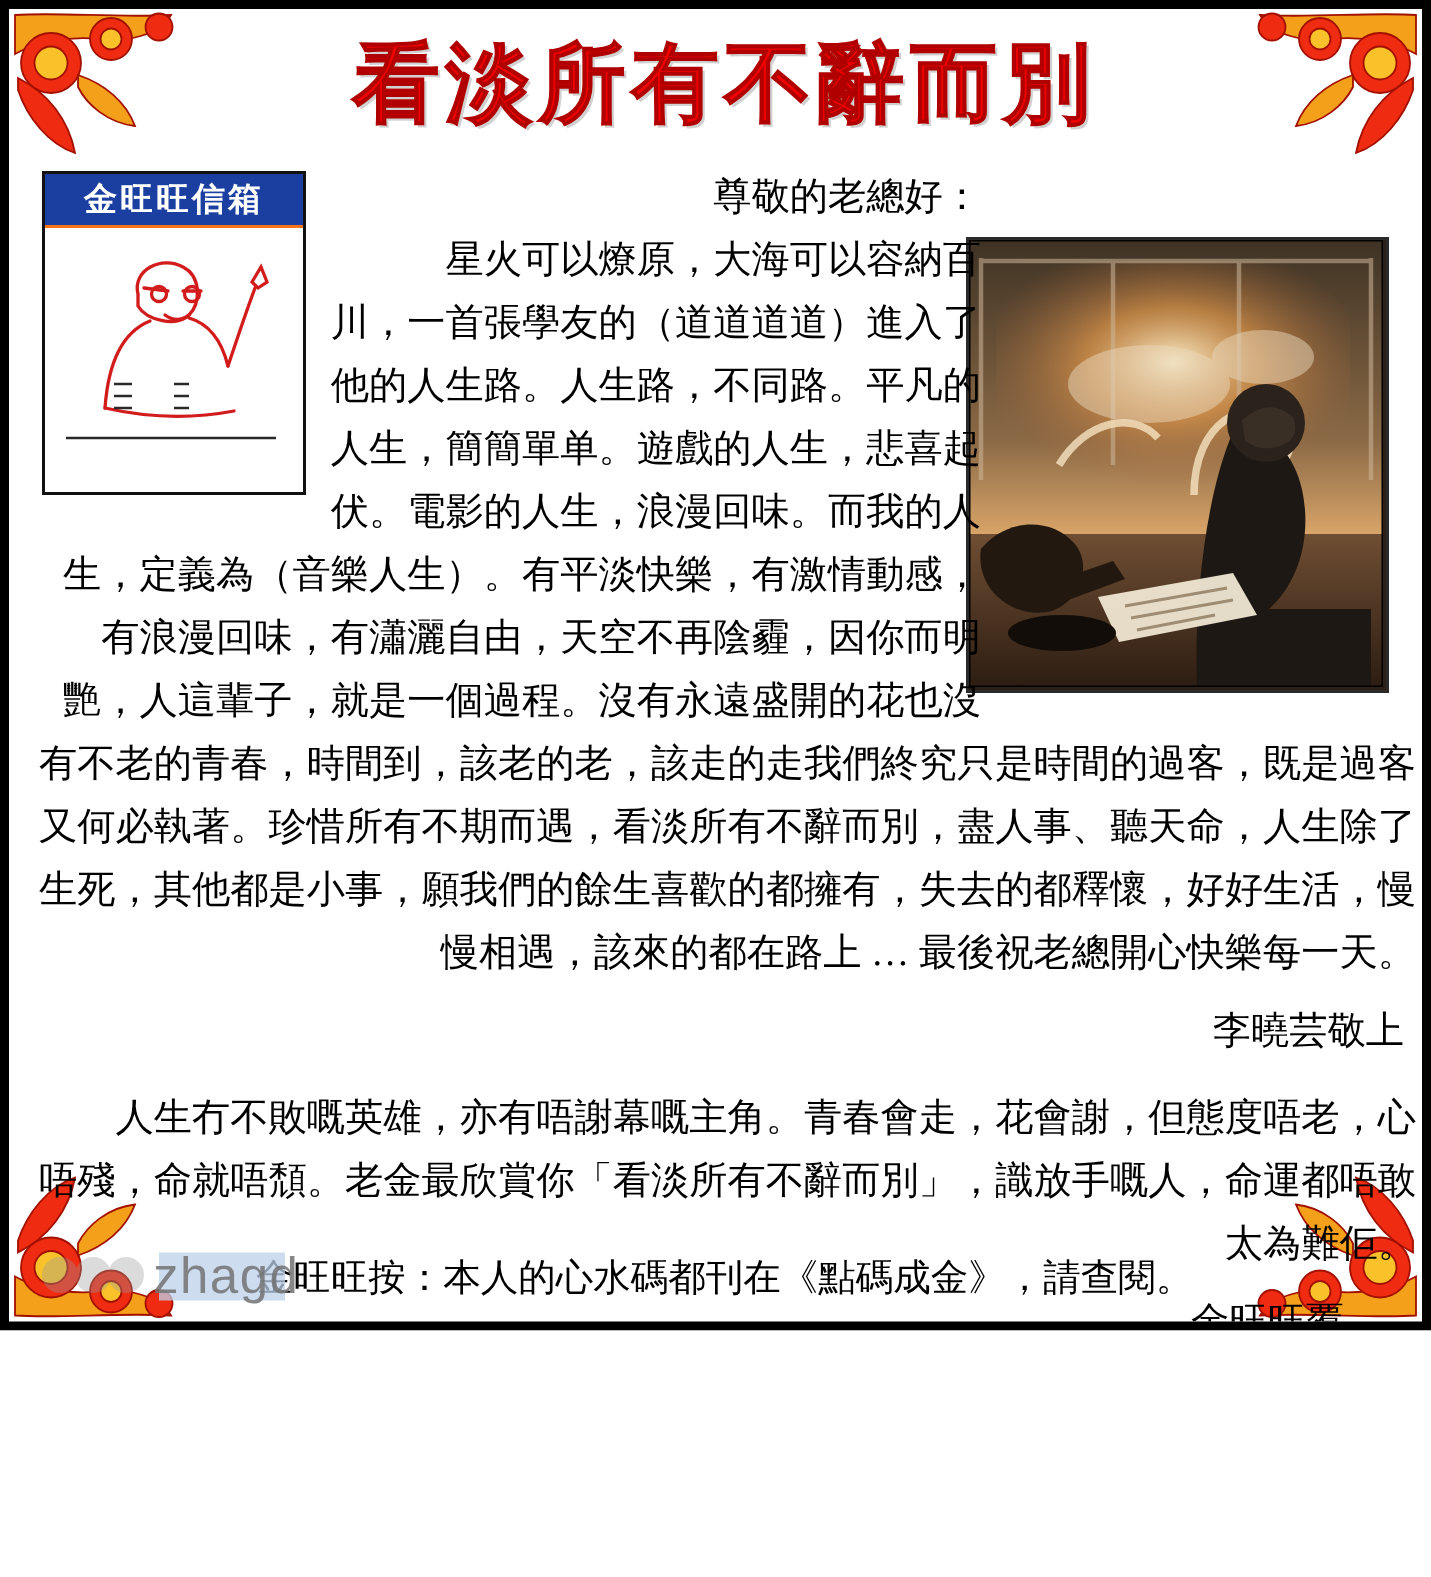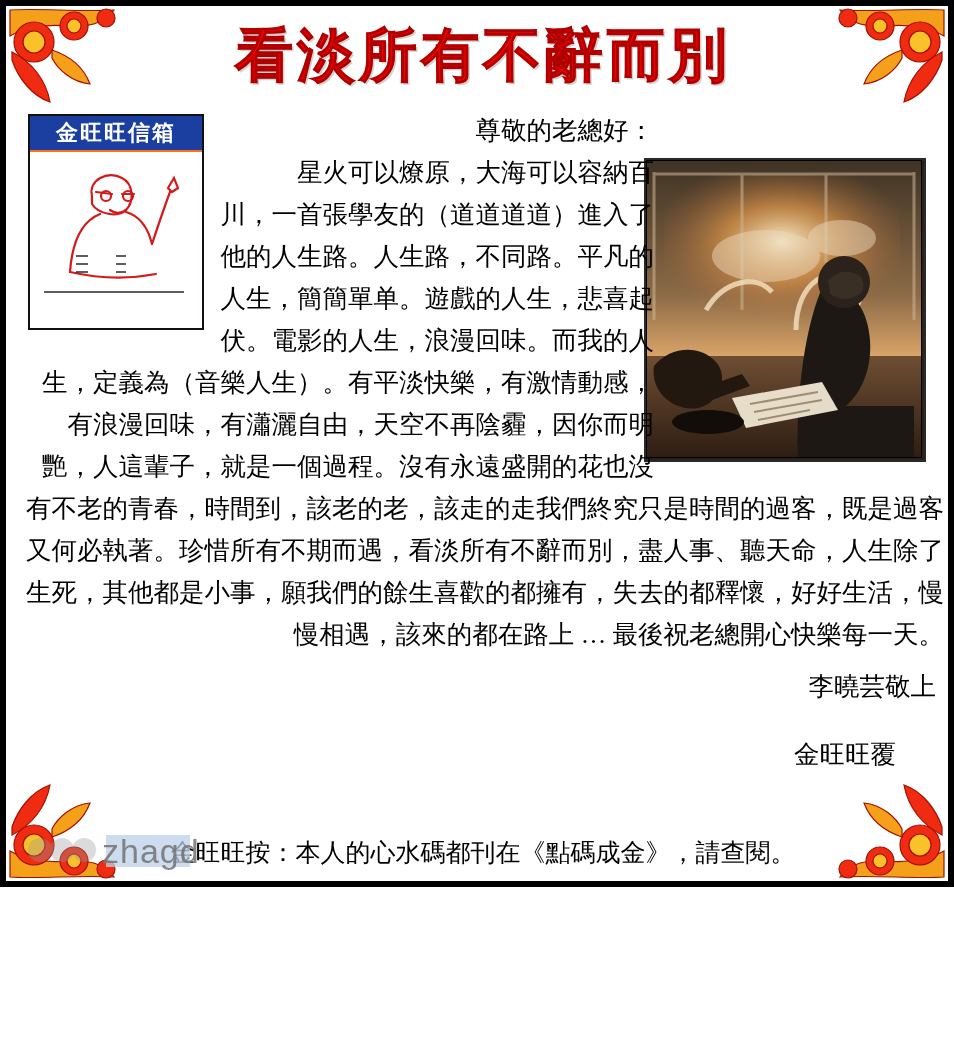--- a/index.html
+++ b/index.html
@@ -307,20 +307,21 @@
 
   <div class="body-text">
     <div class="shim-left"></div>
     <div class="shim-right"></div>
 
     <p>尊敬的老總好：</p>
     <p class="indent">星火可以燎原，大海可以容納百川，一首張學友的（道道道道）進入了他的人生路。人生路，不同路。平凡的人生，簡簡單单。遊戲的人生，悲喜起伏。電影的人生，浪漫回味。而我的人生，定義為（音樂人生）。有平淡快樂，有激情動感，有浪漫回味，有瀟灑自由，天空不再陰霾，因你而明艷，人這輩子，就是一個過程。沒有永遠盛開的花也沒有不老的青春，時間到，該老的老，該走的走我們終究只是時間的過客，既是過客又何必執著。珍惜所有不期而遇，看淡所有不辭而別，盡人事、聽天命，人生除了生死，其他都是小事，願我們的餘生喜歡的都擁有，失去的都釋懷，好好生活，慢慢相遇，該來的都在路上 … 最後祝老總開心快樂每一天。</p>
     <div class="gap-sm"></div>
     <p class="sign-right">李曉芸敬上</p>
     <div class="gap-md"></div>
+    <p class="indent">人生冇不敗嘅英雄，亦有唔謝幕嘅主角。青春會走，花會謝，但態度唔老，心唔殘，命就唔頹。老金最欣賞你「看淡所有不辭而別」，識放手嘅人，命運都唔敢太為難佢。</p>
     <div class="gap-sm"></div>
     <p class="sign-right" style="padding-right:48px">金旺旺覆</p>
   </div>
 
   <div class="note-bar">金旺旺按：本人的心水碼都刊在《點碼成金》，請查閱。</div>
 
   <div class="wm-badge"></div>
   <div class="wm-logo">
     <svg width="78" height="34" viewBox="0 0 78 34">
       <g fill="#9a9a9a" opacity="0.7">

